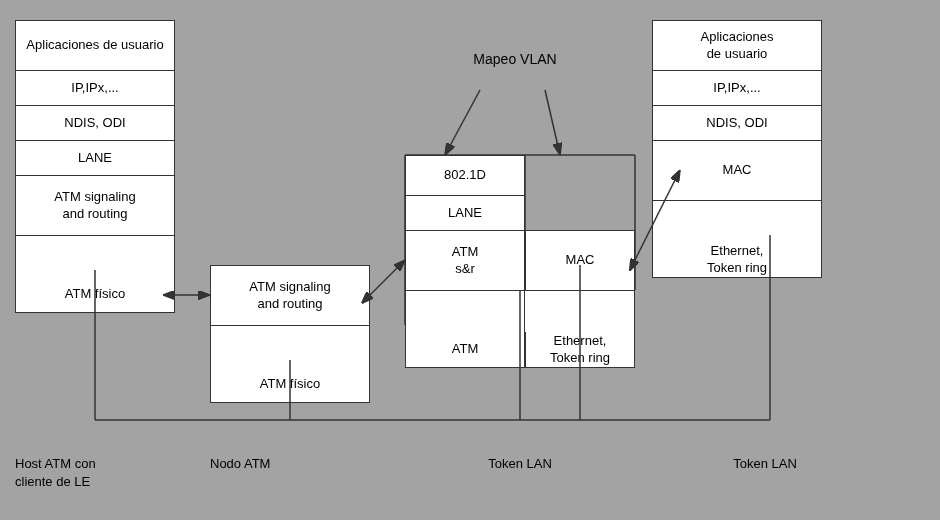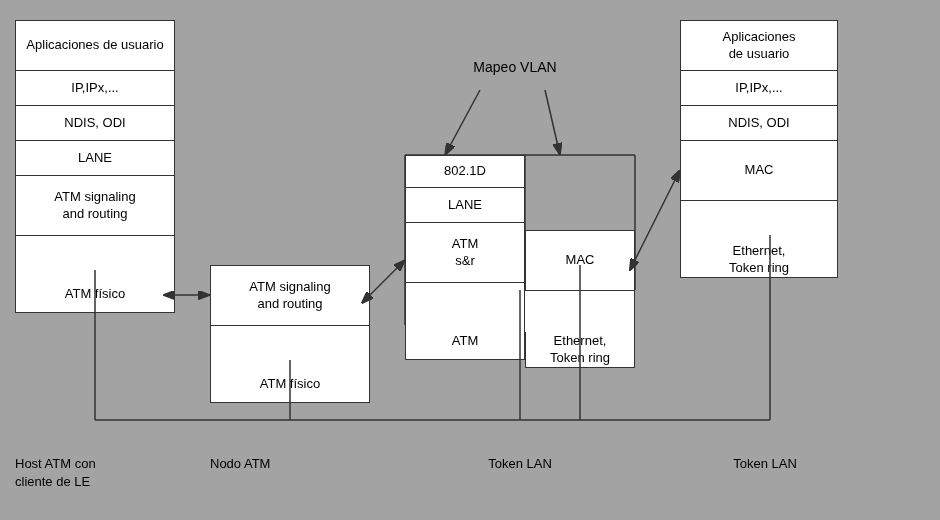--- a/index.html
+++ b/index.html
@@ -75,43 +75,43 @@
   </div>
   <div class="label" style="left:15px; top:455px; width:160px;">Host ATM con<br>cliente de LE</div>
 
   <div class="stack" style="left:210px; top:265px; width:160px;">
     <div class="cell" style="height:60px;">ATM signaling<br>and routing</div>
     <div class="cell" style="height:35px;">ATM físico</div>
   </div>
   <div class="label" style="left:210px; top:455px; width:160px;">Nodo ATM</div>
 
   <div class="stack" style="left:405px; top:155px; width:120px;">
-    <div class="cell" style="height:32px;">802.1D</div>
+    <div class="cell" style="height:40px;">802.1D</div>
     <div class="cell" style="height:35px;">LANE</div>
     <div class="cell" style="height:60px;">ATM<br>s&amp;r</div>
     <div class="cell" style="height:35px;">ATM</div>
   </div>
 
   <div class="stack" style="left:525px; top:230px; width:110px; border-left:none;">
     <div class="cell" style="height:60px; border-left:1px solid #333;">MAC</div>
     <div class="cell" style="height:35px; border-left:1px solid #333;">Ethernet,<br>Token ring</div>
   </div>
 
   <div class="label" style="left:405px; top:455px; width:230px; text-align:center;">Token LAN</div>
 
-  <div class="stack" style="left:680px; top:20px; width:158px;">
+  <div class="stack" style="left:652px; top:20px; width:170px;">
     <div class="cell" style="height:50px;">Aplicaciones<br>de usuario</div>
     <div class="cell" style="height:35px;">IP,IPx,...</div>
     <div class="cell" style="height:35px;">NDIS, ODI</div>
     <div class="cell" style="height:60px;">MAC</div>
     <div class="cell" style="height:35px;">Ethernet,<br>Token ring</div>
   </div>
   <div class="label" style="left:680px; top:455px; width:170px; text-align:center;">Token LAN</div>
 
-  <div class="label" style="left:415px; top:50px; width:200px; text-align:center; font-size:14px;margin-top:8px;">Mapeo VLAN</div>
+  <div class="label" style="left:415px; top:50px; width:200px; text-align:center; font-size:14px;">Mapeo VLAN</div>
 
   <svg class="arrows">
 
     <defs>
       <marker id="arrowhead-right" markerWidth="8" markerHeight="6" refX="8" refY="3" orient="auto">
         <polygon points="0 0, 8 3, 0 6"></polygon>
       </marker>
       <marker id="arrowhead-left" markerWidth="8" markerHeight="6" refX="0" refY="3" orient="auto-start-reverse">
         <polygon points="0 0, 8 3, 0 6"></polygon>
       </marker>

